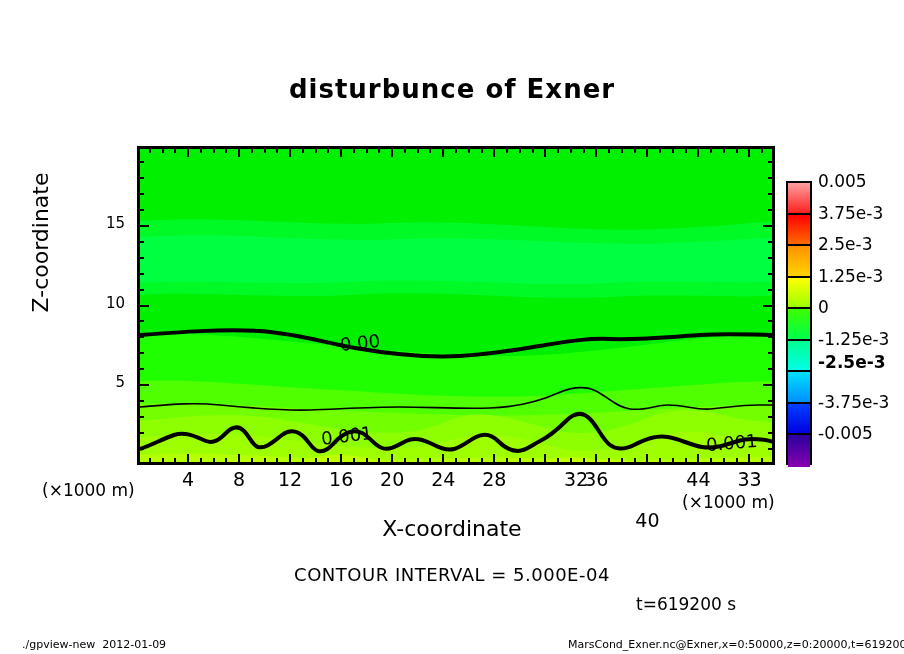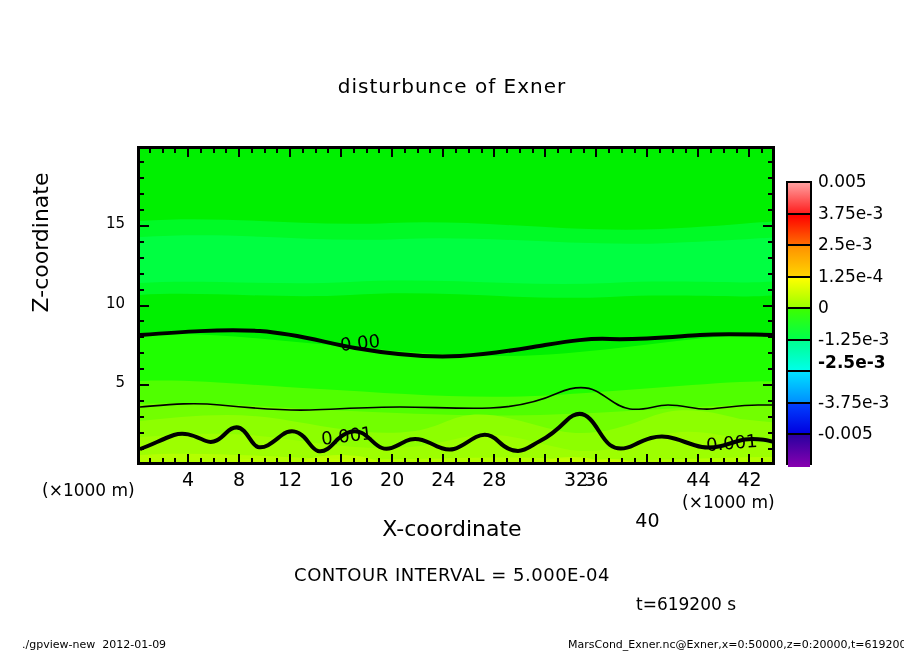--- a/index.html
+++ b/index.html
@@ -5,21 +5,21 @@
   html,body{margin:0;padding:0;}
   body{
     width:904px;height:654px;background:#ffffff;overflow:hidden;
     font-family:"DejaVu Sans",sans-serif;color:#000;position:relative;
   }
   .root{position:absolute;inset:0;}
   .t{position:absolute;white-space:pre;}
 
   #title{
     left:0;right:0;top:74px;text-align:center;
-    font-size:20px;letter-spacing:1px;font-weight:400;
+    font-size:26px;letter-spacing:1px;font-weight:700;
   }
 
   
   #plot{
     position:absolute;left:137px;top:146px;width:638px;height:319px;
     border:3px solid #000;box-sizing:border-box;overflow:hidden;
     background:#00ee00;
   }
   #field{position:absolute;inset:0;}
 
@@ -285,21 +285,21 @@
       <div class="t xlab" style="left: 209.08px;">8</div>
       <div class="t xlab" style="left: 260.12px;">12</div>
       <div class="t xlab" style="left: 311.16px;">16</div>
       <div class="t xlab" style="left: 362.2px;">20</div>
       <div class="t xlab" style="left: 413.24px;">24</div>
       <div class="t xlab" style="left: 464.28px;">28</div>
       <div class="t xlab" style="left: 546px;">32</div>
       <div class="t xlab" style="left: 566.36px;">36</div>
       <div class="t xlab" style="left: 617.4px; margin-top: 41px;">40</div>
       <div class="t xlab" style="left: 668.44px;">44</div>
-      <div class="t xlab" style="left: 719.48px;">42</div>
+      <div class="t xlab" style="left: 719.48px;">33</div>
     </div>
 
   <div id="ylabels">
       <div class="t ylab" style="left: 79px; top: 373.25px;">5</div>
       <div class="t ylab" style="left: 79px; top: 293.5px;">10</div>
       <div class="t ylab" style="left: 79px; top: 213.75px;">15</div>
     </div>
 
   <div class="t" id="xaxis-title">X-coordinate</div>
   <div class="t" id="yaxis-title">Z-coordinate</div>
@@ -314,21 +314,21 @@
       <div class="cseg" style="top: 126.222px; height: 31.5556px; background: linear-gradient(rgb(60, 255, 0), rgb(0, 255, 74));"></div>
       <div class="cseg" style="top: 157.778px; height: 31.5556px; background: linear-gradient(rgb(0, 255, 145), rgb(0, 255, 232));"></div>
       <div class="cseg" style="top: 189.333px; height: 31.5556px; background: linear-gradient(rgb(0, 224, 255), rgb(0, 144, 255));"></div>
       <div class="cseg" style="top: 220.889px; height: 31.5556px; background: linear-gradient(rgb(0, 64, 255), rgb(0, 0, 224));"></div>
       <div class="cseg" style="top: 252.444px; height: 31.5556px; background: linear-gradient(rgb(42, 0, 160), rgb(136, 0, 176));"></div>
     </div>
   <div id="cbar-labels">
       <div class="t clab" style="top: 171px;">0.005</div>
       <div class="t clab" style="top: 202.556px;">3.75e-3</div>
       <div class="t clab" style="top: 234.111px;">2.5e-3</div>
-      <div class="t clab" style="top: 265.667px;">1.25e-4</div>
+      <div class="t clab" style="top: 265.667px;">1.25e-3</div>
       <div class="t clab" style="top: 297.222px;">0</div>
       <div class="t clab" style="top: 328.778px;">-1.25e-3</div>
       <div class="t clab" style="top: 352px; font-weight: bold;">-2.5e-3</div>
       <div class="t clab" style="top: 391.889px;">-3.75e-3</div>
       <div class="t clab" style="top: 423.444px;">-0.005</div>
     </div>
 
   <div class="t" id="contour-interval">CONTOUR INTERVAL = 5.000E-04</div>
   <div class="t" id="time-stamp">t=619200 s</div>
   <div class="t" id="footer-left">./gpview-new  2012-01-09</div>

